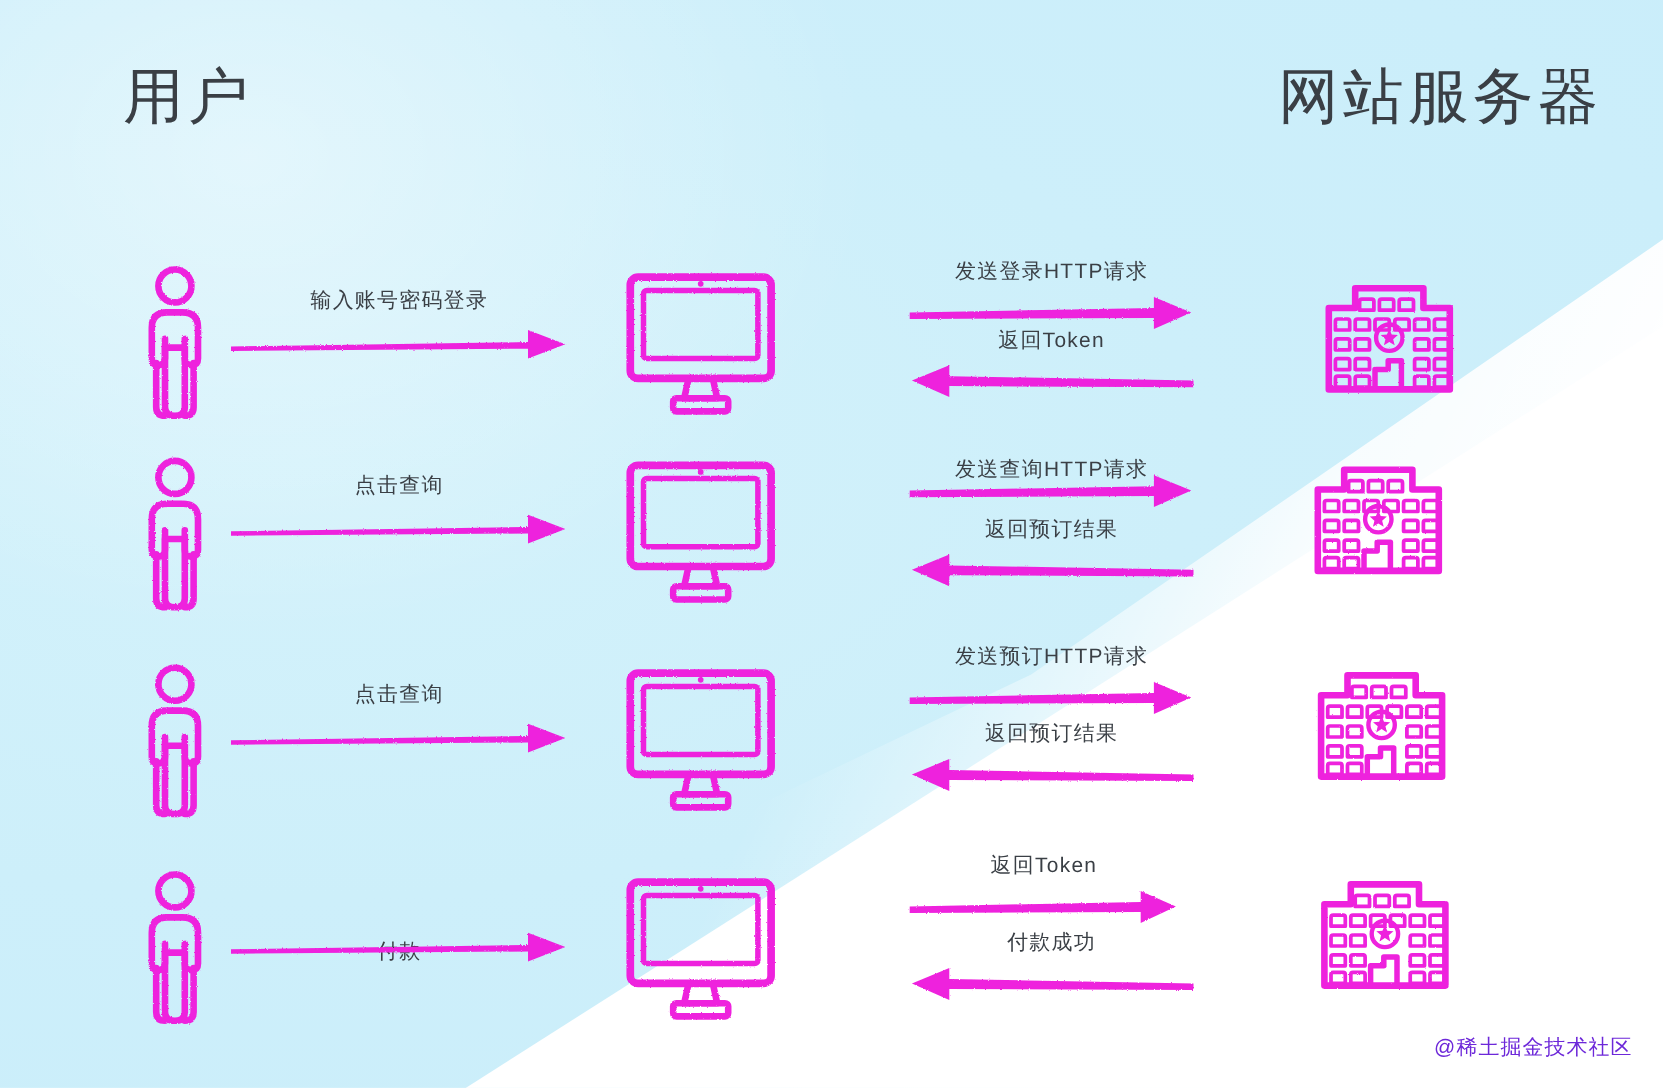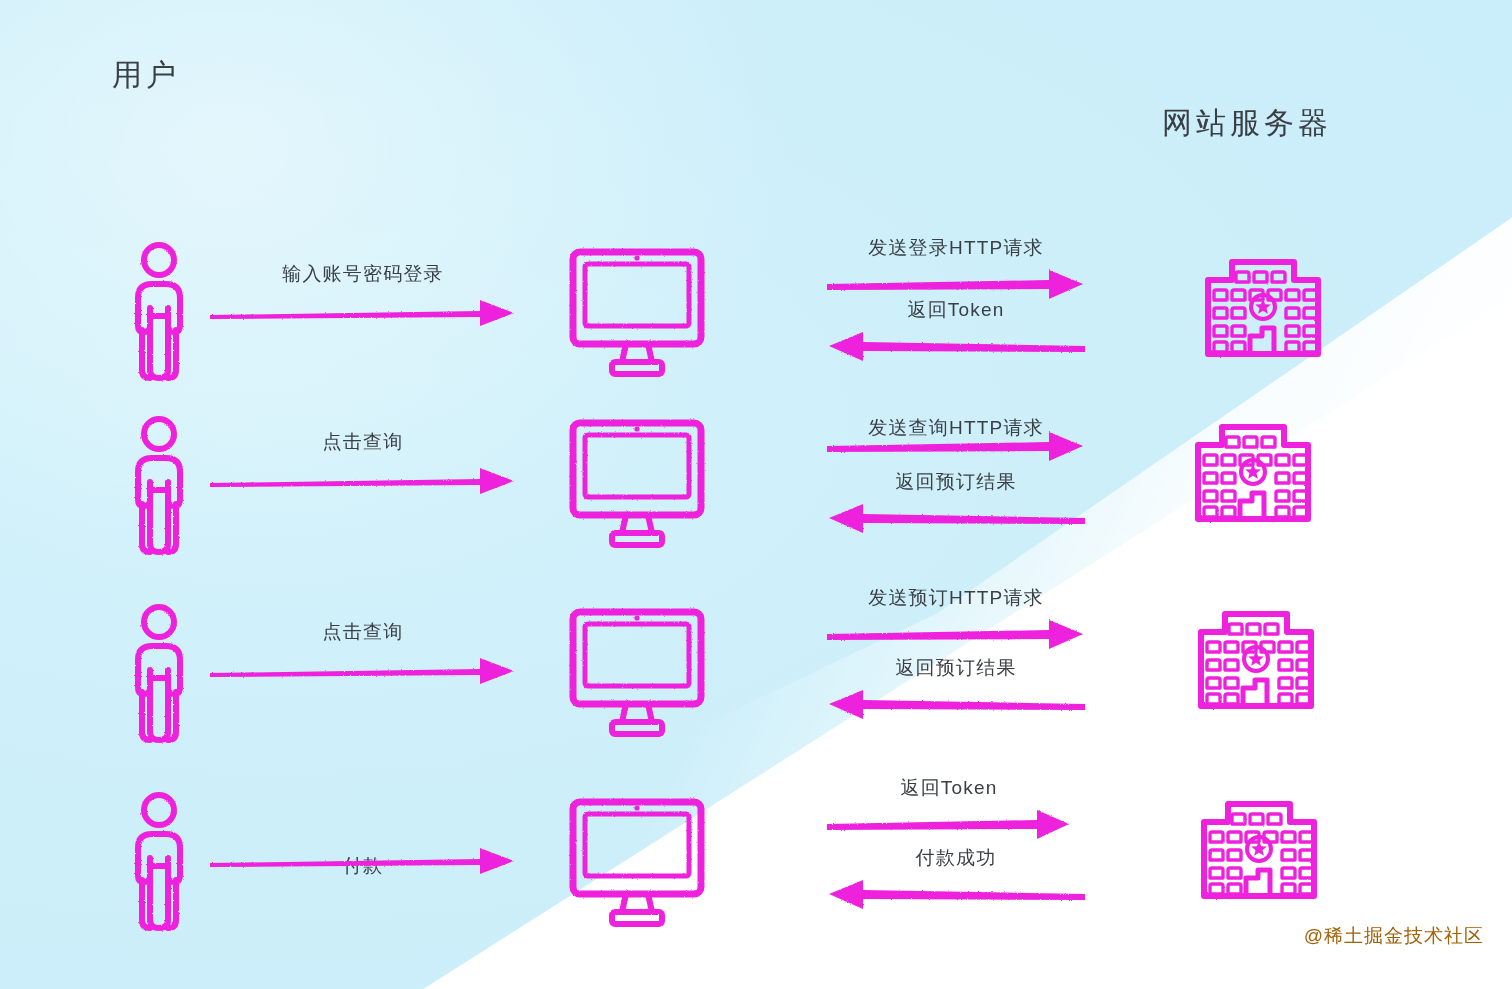--- a/index.html
+++ b/index.html
@@ -43,21 +43,21 @@
     position: absolute;
     left: -6%; top: -10%;
     width: 60%; height: 70%;
     background: radial-gradient(ellipse at 35% 35%, rgba(255,255,255,0.42) 0%, rgba(255,255,255,0) 68%);
   }
 
   
   .col-title {
     position: absolute;
     color: #3a3f45;
-    font-size: 30px;
+    font-size: 55px;
     font-weight: 400;
     letter-spacing: 4px;
     white-space: nowrap;
     line-height: 1;
   }
 
   
   .node {
     position: absolute;
   }
@@ -82,22 +82,22 @@
     position: absolute;
     left: 0;
     width: 100%;
   }
   .msg-arrow svg { display: block; width: 100%; height: 34px; }
 
   
   .watermark {
     position: absolute;
     right: 28px;
-    bottom: 40px;
-    color: #a16207;
+    bottom: 24px;
+    color: #6d28d9;
     font-size: 19px;
     letter-spacing: 1px;
     white-space: nowrap;
   }
 </style>
 </head>
 <body>
 
 <div id="canvas">
 
@@ -165,21 +165,21 @@
           <path d="M34 92 h9 q2 0 2 2 v8 h-13 v-8 q0 -2 2 -2 Z"></path>
           <path d="M88 92 h9 q2 0 2 2 v8 h-13 v-8 q0 -2 2 -2 Z"></path>
           <path d="M106 92 h9 q2 0 2 2 v8 h-13 v-8 q0 -2 2 -2 Z"></path>
         </g>
       </g>
 
     </defs>
   </svg>
 
   <div class="col-title" style="left:112px; top:60px;">用户</div>
-  <div class="col-title" style="left:1162px; top:60px;margin-top:48px;">网站服务器</div>
+  <div class="col-title" style="left:1162px; top:60px;">网站服务器</div>
 
   <div class="node" style="left:128px; top:238px;">
     <svg width="62" height="150" viewBox="0 0 62 150" filter="url(#rough)">
         <use href="#g-person"></use>
       </svg>
   </div>
   <div class="node" style="left:568px; top:247px;">
     <svg width="138" height="132" viewBox="0 0 138 132" filter="url(#rough)">
         <use href="#g-monitor"></use>
       </svg>

